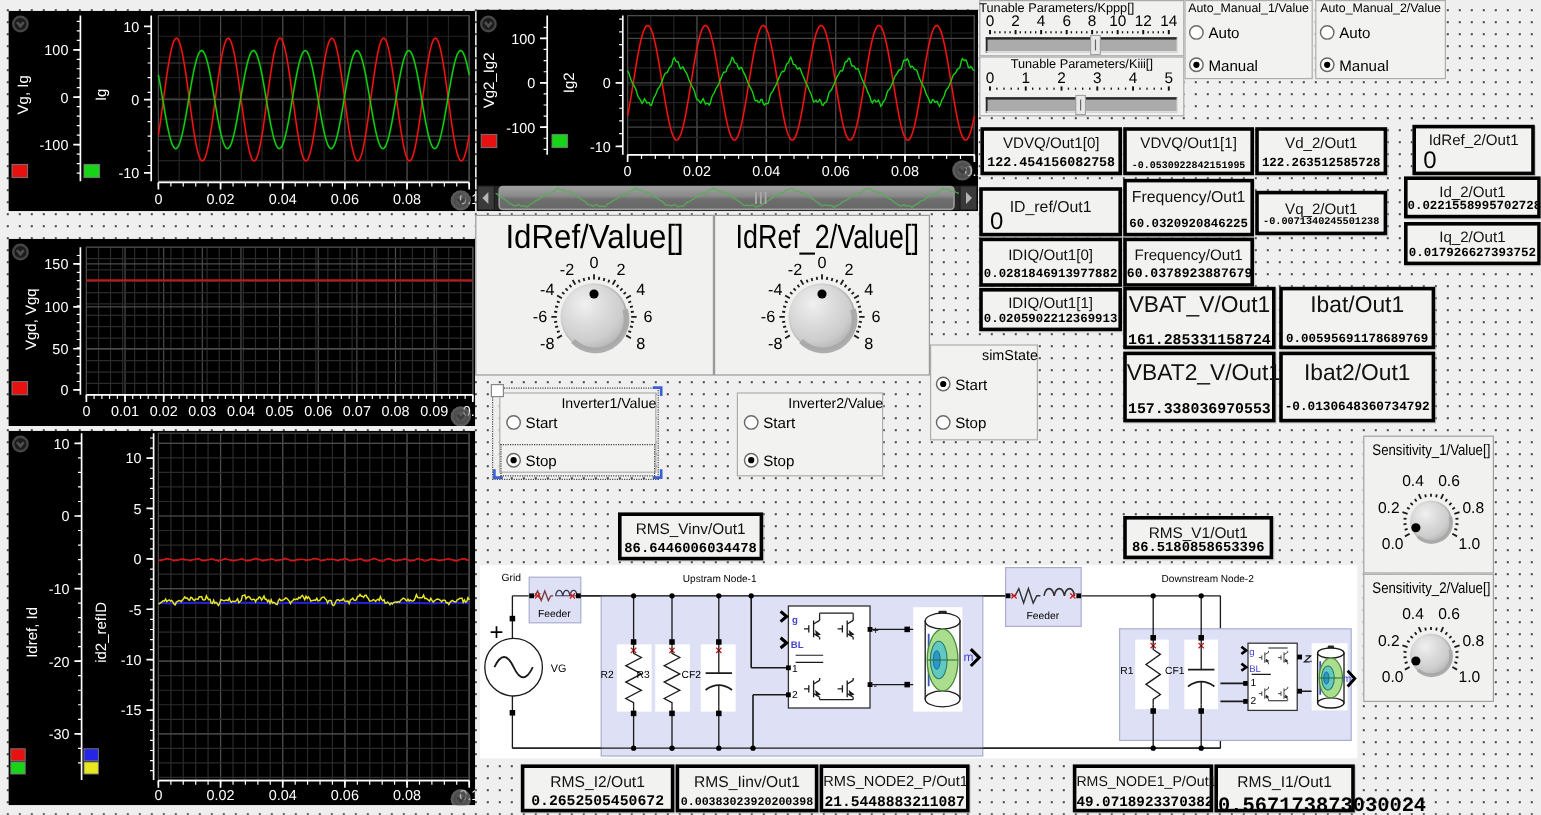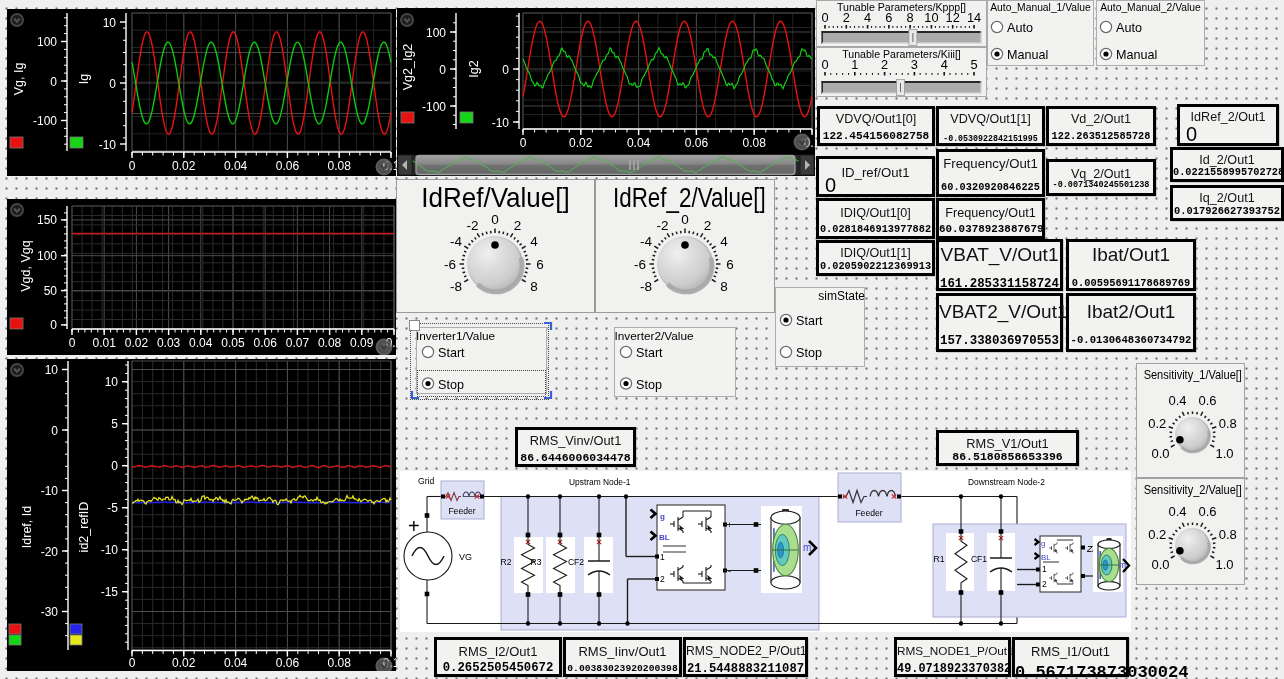--- a/index.html
+++ b/index.html
@@ -769,38 +769,38 @@
     <text x="112.5" y="50.5" font-size="13.5" fill="#000" text-anchor="middle">2</text>
     <text x="129.0" y="67.0" font-size="13.5" fill="#000" text-anchor="middle">4</text>
     <text x="135.0" y="89.5" font-size="13.5" fill="#000" text-anchor="middle">6</text>
     <text x="129.0" y="112.0" font-size="13.5" fill="#000" text-anchor="middle">8</text>
     <circle cx="90" cy="85" r="28" fill="url(#kr2)"></circle>
     <circle cx="90" cy="85" r="26.5" fill="url(#kg2)"></circle>
     <path d="M 72.6 105.2 A 26.0 26.0 0 0 0 115.8 78.8" fill="none" stroke="#a9a9a9" stroke-width="4.8" opacity="0.95"></path>
     <circle cx="90.0" cy="66.0" r="3.8" fill="#000"></circle>
   </svg>
 <div class="panel" style="left:416px;top:327px;width:131px;height:67px;background:#f2f2f1;border-color:#adadad"></div>
-<div class="abs" style="left:416px;top:329px;width:131px;text-align:left;font-size:11.8px;color:#000;white-space:nowrap">Inverter1/Value</div>
+<div class="abs" style="left:416px;top:329px;width:131px;text-align:right;font-size:11.8px;color:#000;white-space:nowrap">Inverter1/Value</div>
 <svg class="abs" style="left:416px;top:327px" width="131" height="67" viewBox="0 0 131 67">
     <circle cx="12" cy="25" r="5.6" fill="#fff" stroke="#696969" stroke-width="1.2"></circle>
     <text x="22" y="30" font-size="12.6" fill="#000">Start</text>
     <circle cx="12" cy="56.5" r="5.6" fill="#fff" stroke="#696969" stroke-width="1.2"></circle>
     <circle cx="12" cy="56.5" r="2.6" fill="#000"></circle>
     <text x="22" y="61.5" font-size="12.6" fill="#000">Stop</text>
   </svg>
 <div class="abs" style="left:410px;top:323px;width:137px;height:75px;border:1px dotted #4a4a4a;"></div>
 <div class="abs" style="left:409px;top:320px;width:9px;height:9px;background:#fff;border:1px solid #888;"></div>
 <svg class="abs" style="left:405px;top:317px" width="150" height="88" viewBox="0 0 150 88">
 <path d="M 139 6 L 146 6 L 146 13" fill="none" stroke="#3a5fd4" stroke-width="2.2"></path>
 <path d="M 146 74 L 146 81 L 139 81" fill="none" stroke="#3a5fd4" stroke-width="2.2"></path>
 <path d="M 14 81 L 7 81 L 7 74" fill="none" stroke="#3a5fd4" stroke-width="2.2"></path>
 </svg>
 <div class="abs" style="left:417px;top:370px;width:127px;height:25px;border:1px dotted #444;"></div>
 <div class="panel" style="left:614px;top:327px;width:122px;height:70px;background:#f2f2f1;border-color:#adadad"></div>
-<div class="abs" style="left:593px;top:329px;width:122px;text-align:center;font-size:11.8px;color:#000;white-space:nowrap">Inverter2/Value</div>
+<div class="abs" style="left:614px;top:329px;width:122px;text-align:right;font-size:11.8px;color:#000;white-space:nowrap">Inverter2/Value</div>
 <svg class="abs" style="left:614px;top:327px" width="122" height="70" viewBox="0 0 122 70">
     <circle cx="12" cy="25" r="5.6" fill="#fff" stroke="#696969" stroke-width="1.2"></circle>
     <text x="22" y="30" font-size="12.6" fill="#000">Start</text>
     <circle cx="12" cy="56.5" r="5.6" fill="#fff" stroke="#696969" stroke-width="1.2"></circle>
     <circle cx="12" cy="56.5" r="2.6" fill="#000"></circle>
     <text x="22" y="61.5" font-size="12.6" fill="#000">Stop</text>
   </svg>
 <div class="panel" style="left:775px;top:287px;width:90px;height:80px;background:#f2f2f1;border-color:#adadad"></div>
 <div class="abs" style="left:775px;top:289px;width:90px;text-align:right;font-size:12px;color:#000;white-space:nowrap">simState</div>
 <svg class="abs" style="left:775px;top:287px" width="90" height="80" viewBox="0 0 90 80">
@@ -822,21 +822,21 @@
 <div class="panel" style="left:1096px;top:0px;width:109px;height:66px;background:#f2f2f1;border-color:#adadad"></div>
 <div class="abs" style="left:1096px;top:2px;width:109px;text-align:center;font-size:10.3px;color:#000;white-space:nowrap">Auto_Manual_2/Value</div>
 <svg class="abs" style="left:1096px;top:0px" width="109" height="66" viewBox="0 0 109 66">
     <circle cx="10" cy="27" r="5.6" fill="#fff" stroke="#696969" stroke-width="1.2"></circle>
     <text x="20" y="32" font-size="12.6" fill="#000">Auto</text>
     <circle cx="10" cy="54" r="5.6" fill="#fff" stroke="#696969" stroke-width="1.2"></circle>
     <circle cx="10" cy="54" r="2.6" fill="#000"></circle>
     <text x="20" y="59" font-size="12.6" fill="#000">Manual</text>
   </svg>
 <div class="panel" style="left:816px;top:0px;width:171px;height:47px;background:#f1f1f0;border-color:#a8a8a8"></div>
-<div class="abs" style="left:816px;top:1px;width:171px;text-align:center;font-size:10.6px;color:#000;white-space:nowrap">Tunable Parameters/Kppp[]</div>
+<div class="abs" style="left:816px;top:1px;width:171px;text-align:left;font-size:10.6px;color:#000;white-space:nowrap">Tunable Parameters/Kppp[]</div>
 <svg class="abs" style="left:816px;top:0px" width="171" height="47" viewBox="0 0 171 47">
     <text x="9.0" y="22" font-size="12.8" fill="#000" text-anchor="middle">0</text>
     <text x="30.3" y="22" font-size="12.8" fill="#000" text-anchor="middle">2</text>
     <text x="51.6" y="22" font-size="12.8" fill="#000" text-anchor="middle">4</text>
     <text x="72.9" y="22" font-size="12.8" fill="#000" text-anchor="middle">6</text>
     <text x="94.1" y="22" font-size="12.8" fill="#000" text-anchor="middle">8</text>
     <text x="115.4" y="22" font-size="12.8" fill="#000" text-anchor="middle">10</text>
     <text x="136.7" y="22" font-size="12.8" fill="#000" text-anchor="middle">12</text>
     <text x="158.0" y="22" font-size="12.8" fill="#000" text-anchor="middle">14</text>
     <rect x="8.2" y="25" width="1.6" height="3.5" fill="#111"></rect>
@@ -987,21 +987,21 @@
     <div class="nv" style="top:38px;font-size:12.4px">157.338036970553</div>
   </div>
 <div class="nbox" style="left:1066px;top:293px;width:130px;height:59px">
     <div class="nt" style="top:5px;font-size:19px">Ibat2/Out1</div>
     <div class="nv" style="top:38px;font-size:10.6px">-0.0130648360734792</div>
   </div>
 <div class="nbox" style="left:515px;top:427px;width:121px;height:40px">
     <div class="nt" style="top:3px;font-size:12.8px">RMS_Vinv/Out1</div>
     <div class="nv" style="top:21px;font-size:11.5px">86.6446006034478</div>
   </div>
-<div class="nbox" style="left:936px;top:430px;width:143px;height:36px">
+<div class="nbox" style="left:936px;top:430px;width:125px;height:36px">
     <div class="nt" style="top:3px;font-size:12.8px">RMS_V1/Out1</div>
     <div class="nv" style="top:17px;font-size:11.5px">86.5180858653396</div>
   </div>
 <div class="nbox" style="left:434px;top:637px;width:128px;height:40px">
     <div class="nt" style="top:4px;font-size:13px">RMS_I2/Out1</div>
     <div class="nv" style="top:21px;font-size:12.3px">0.2652505450672</div>
   </div>
 <div class="nbox" style="left:563px;top:637px;width:119px;height:40px">
     <div class="nt" style="top:4px;font-size:13px">RMS_Iinv/Out1</div>
     <div class="nv" style="top:23px;font-size:9.7px">0.00383023920200398</div>

